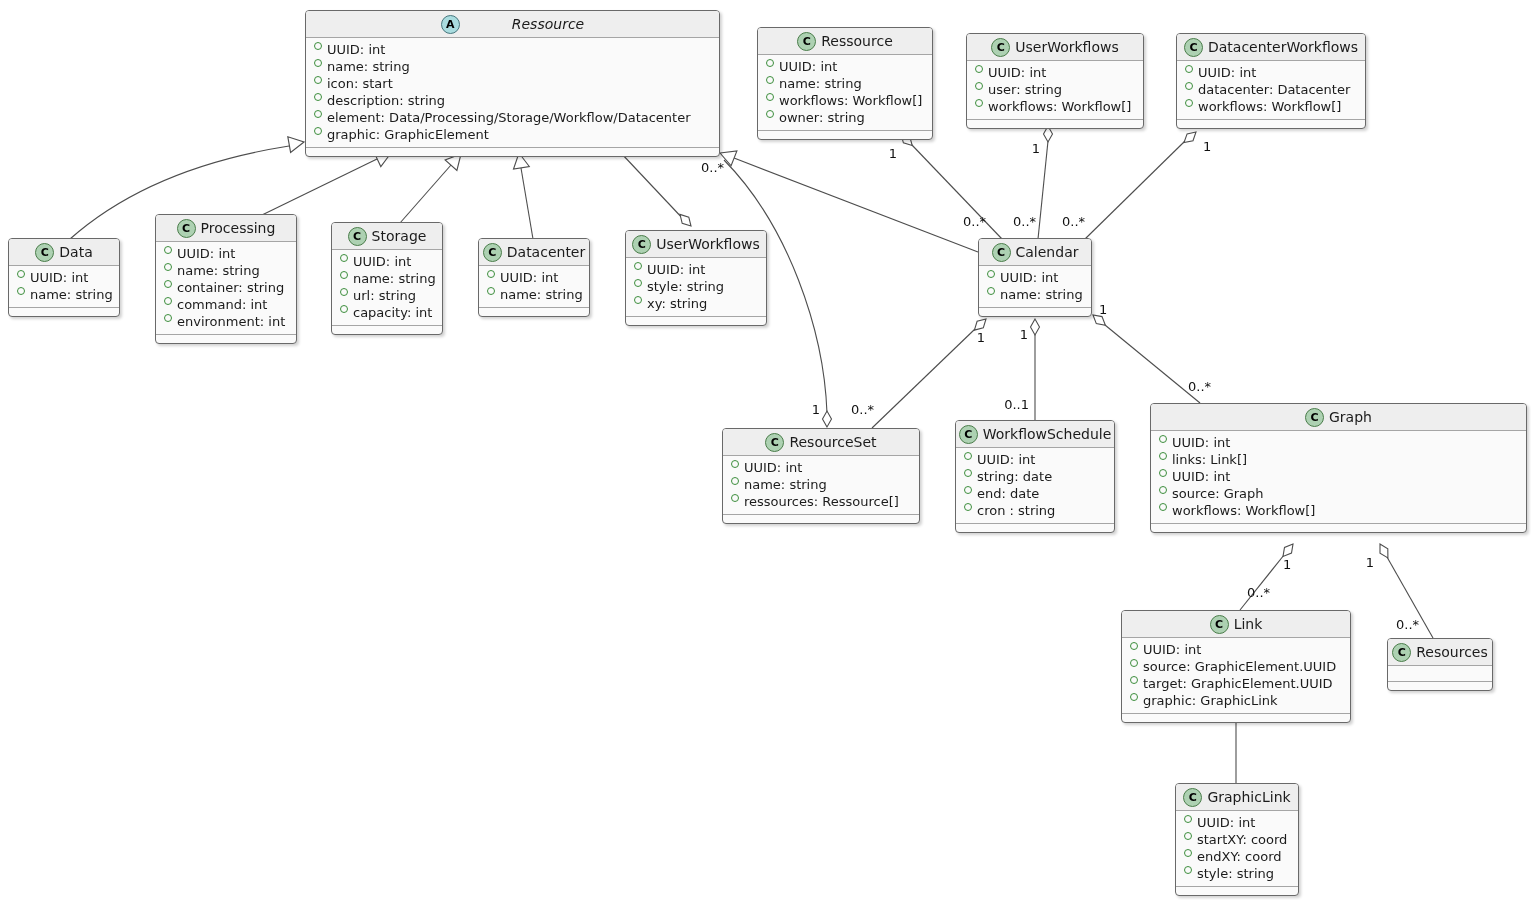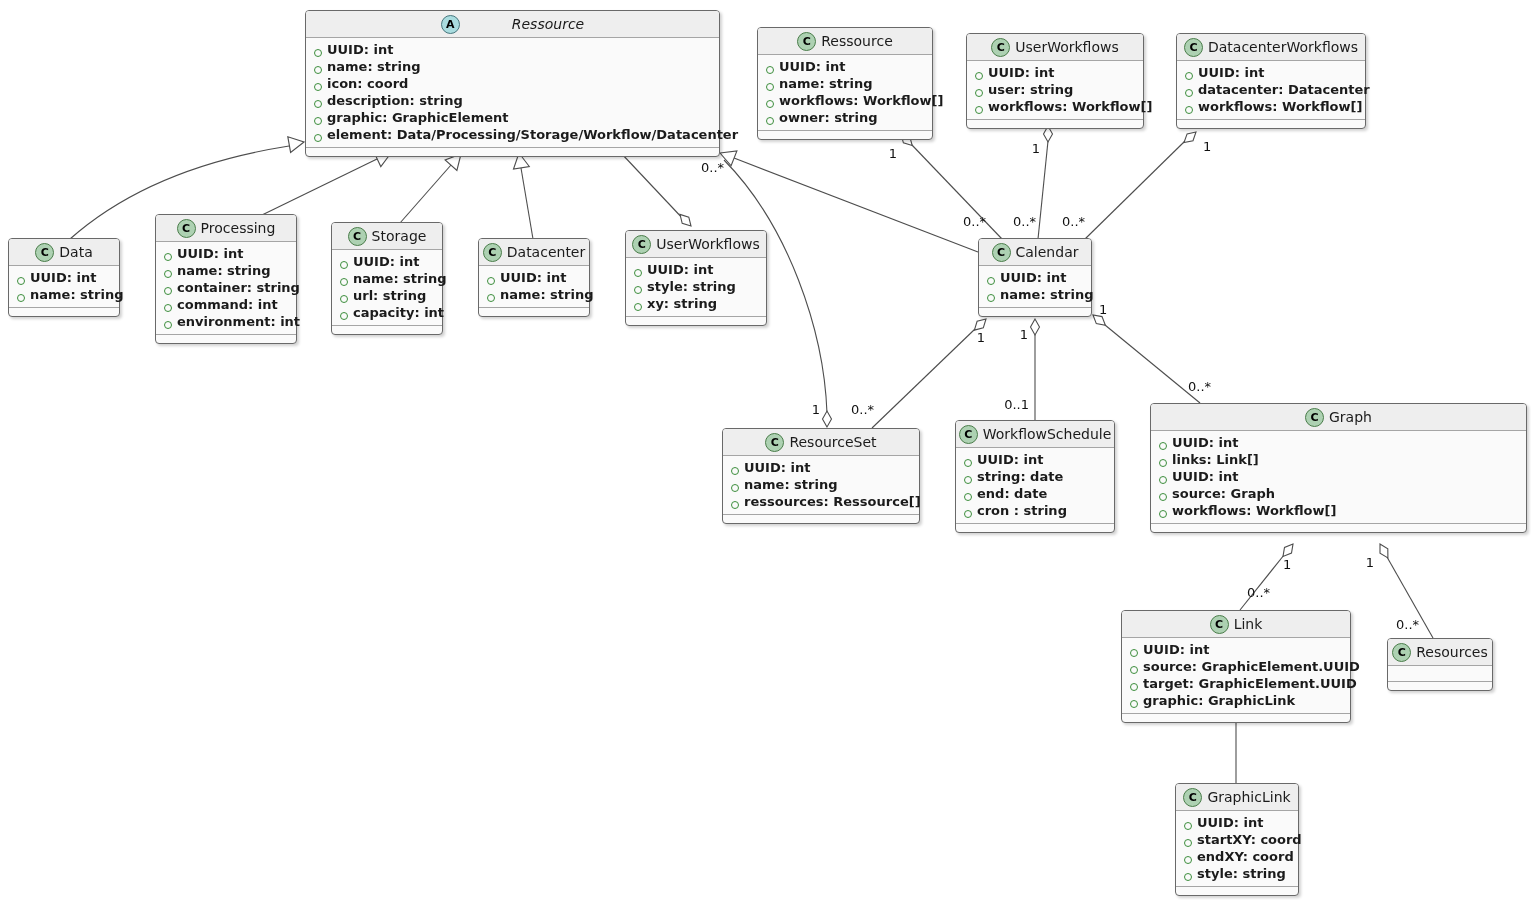--- a/index.html
+++ b/index.html
@@ -27,21 +27,21 @@
   .badge {
     width:17px; height:17px; border-radius:50%;
     background:#ADD1B2; border:1px solid #4a7d4a;
     font-weight:bold; font-size:11px; line-height:17px; text-align:center; color:#000;
     flex:0 0 auto; font-style:normal;
   }
   .abstract .badge { background:#A9DCDF; border-color:#46767d; }
   .cls-title { font-size:14px; white-space:nowrap; }
   .abstract .cls-title { font-style:italic;margin-left:47px; }
   .attrs { padding:3px 6px 4px 6px; min-height:8px; }
-  .attr-row { display:flex; align-items:flex-end; white-space:nowrap; padding:1px 0; line-height:15px;font-weight:bold; }
+  .attr-row { display:flex; align-items:flex-start; white-space:nowrap; padding:1px 0; line-height:15px; }
   .bullet {
     box-sizing:border-box; width:8px; height:8px; border:1.5px solid #3d8e3d; border-radius:50%;
     margin:0 5px 0 2px; flex:0 0 auto;
   }
   .methods { border-top:1px solid #a5a5a5; height:8px; border-radius:0 0 3px 3px; }
 </style>
 </head>
 <body>
 
 <div id="canvas">
@@ -105,33 +105,33 @@
         <div class="attr-row">
           <span class="bullet"></span>
           <span>UUID: int</span>
         </div>
         <div class="attr-row">
           <span class="bullet"></span>
           <span>name: string</span>
         </div>
         <div class="attr-row">
           <span class="bullet"></span>
-          <span>icon: coord</span>
+          <span>icon: start</span>
         </div>
         <div class="attr-row">
           <span class="bullet"></span>
           <span>description: string</span>
         </div>
         <div class="attr-row">
           <span class="bullet"></span>
+          <span>element: Data/Processing/Storage/Workflow/Datacenter</span>
+        </div>
+        <div class="attr-row">
+          <span class="bullet"></span>
           <span>graphic: GraphicElement</span>
-        </div>
-        <div class="attr-row">
-          <span class="bullet"></span>
-          <span>element: Data/Processing/Storage/Workflow/Datacenter</span>
         </div>
       </div>
       <div class="methods"></div>
     </div>
     <div class="uml-class" style="left: 757px; top: 27px; width: 176px;">
       <div class="cls-header">
         <span class="badge">C</span>
         <span class="cls-title">Ressource</span>
       </div>
       <div class="attrs">

